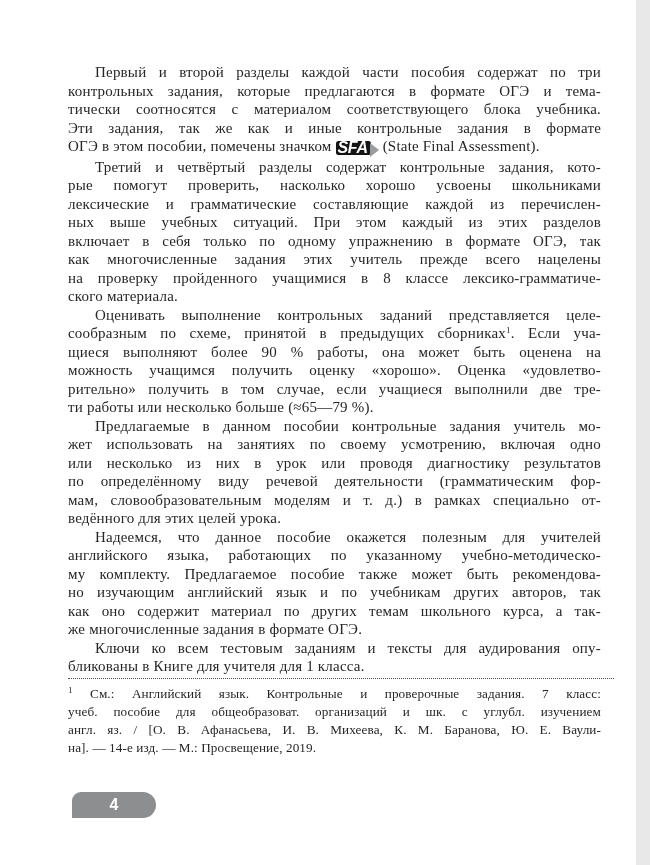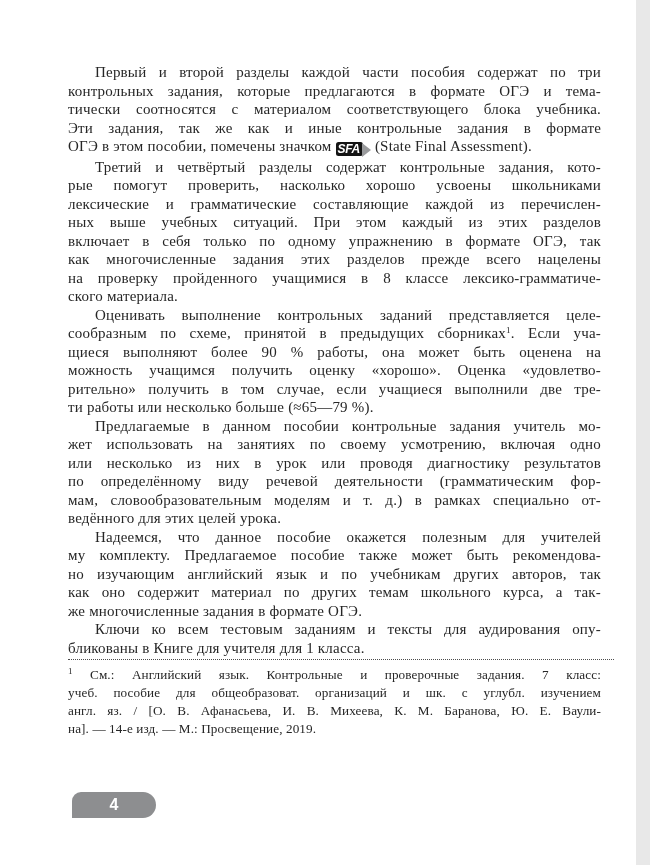--- a/index.html
+++ b/index.html
@@ -36,21 +36,21 @@
   }
   
   .sfa { display: inline-block; white-space: nowrap; vertical-align: -2px; }
   .sfa-box {
     display: inline-block;
     background: #141414;
     color: #ffffff;
     font-family: "Liberation Sans", sans-serif;
     font-weight: 700;
     font-style: italic;
-    font-size: 12px;
+    font-size: 16px;
     line-height: 12px;
     padding: 1px 3px 1px 2px;
     border-radius: 2.5px;
     letter-spacing: -0.3px;
   }
   .sfa-arrow {
     display: inline-block;
     width: 0; height: 0;
     border-top: 7px solid transparent;
     border-bottom: 7px solid transparent;
@@ -105,21 +105,21 @@
           <div class="line">тически соотносятся с материалом соответствующего блока учебника.</div>
           <div class="line">Эти задания, так же как и иные контрольные задания в формате</div>
           <div class="line last">ОГЭ в этом пособии, помечены значком <span class="sfa"><span class="sfa-box">SFA</span><span class="sfa-arrow"></span></span> (State Final Assessment).</div>
         </div>
         <div class="para">
           <div class="line first">Третий и четвёртый разделы содержат контрольные задания, кото-</div>
           <div class="line">рые помогут проверить, насколько хорошо усвоены школьниками</div>
           <div class="line">лексические и грамматические составляющие каждой из перечислен-</div>
           <div class="line">ных выше учебных ситуаций. При этом каждый из этих разделов</div>
           <div class="line">включает в себя только по одному упражнению в формате ОГЭ, так</div>
-          <div class="line">как многочисленные задания этих разделов прежде всего нацелены</div>
+          <div class="line">как многочисленные задания этих учитель прежде всего нацелены</div>
           <div class="line">на проверку пройденного учащимися в 8 классе лексико-грамматиче-</div>
           <div class="line last">ского материала.</div>
         </div>
         <div class="para">
           <div class="line first">Оценивать выполнение контрольных заданий представляется целе-</div>
           <div class="line">сообразным по схеме, принятой в предыдущих сборниках<sup class="fnref">1</sup>. Если уча-</div>
           <div class="line">щиеся выполняют более 90 % работы, она может быть оценена на</div>
           <div class="line">можность учащимся получить оценку «хорошо». Оценка «удовлетво-</div>
           <div class="line">рительно» получить в том случае, если учащиеся выполнили две тре-</div>
           <div class="line last">ти работы или несколько больше (≈65—79 %).</div>
@@ -127,20 +127,21 @@
         <div class="para">
           <div class="line first">Предлагаемые в данном пособии контрольные задания учитель мо-</div>
           <div class="line">жет использовать на занятиях по своему усмотрению, включая одно</div>
           <div class="line">или несколько из них в урок или проводя диагностику результатов</div>
           <div class="line">по определённому виду речевой деятельности (грамматическим фор-</div>
           <div class="line">мам, словообразовательным моделям и т. д.) в рамках специально от-</div>
           <div class="line last">ведённого для этих целей урока.</div>
         </div>
         <div class="para">
           <div class="line first">Надеемся, что данное пособие окажется полезным для учителей</div>
+          <div class="line">английского языка, работающих по указанному учебно-методическо-</div>
           <div class="line">му комплекту. Предлагаемое пособие также может быть рекомендова-</div>
           <div class="line">но изучающим английский язык и по учебникам других авторов, так</div>
           <div class="line">как оно содержит материал по других темам школьного курса, а так-</div>
           <div class="line last">же многочисленные задания в формате ОГЭ.</div>
         </div>
         <div class="para">
           <div class="line first">Ключи ко всем тестовым заданиям и тексты для аудирования опу-</div>
           <div class="line last">бликованы в Книге для учителя для 1 класса.</div>
         </div>
       </div>

